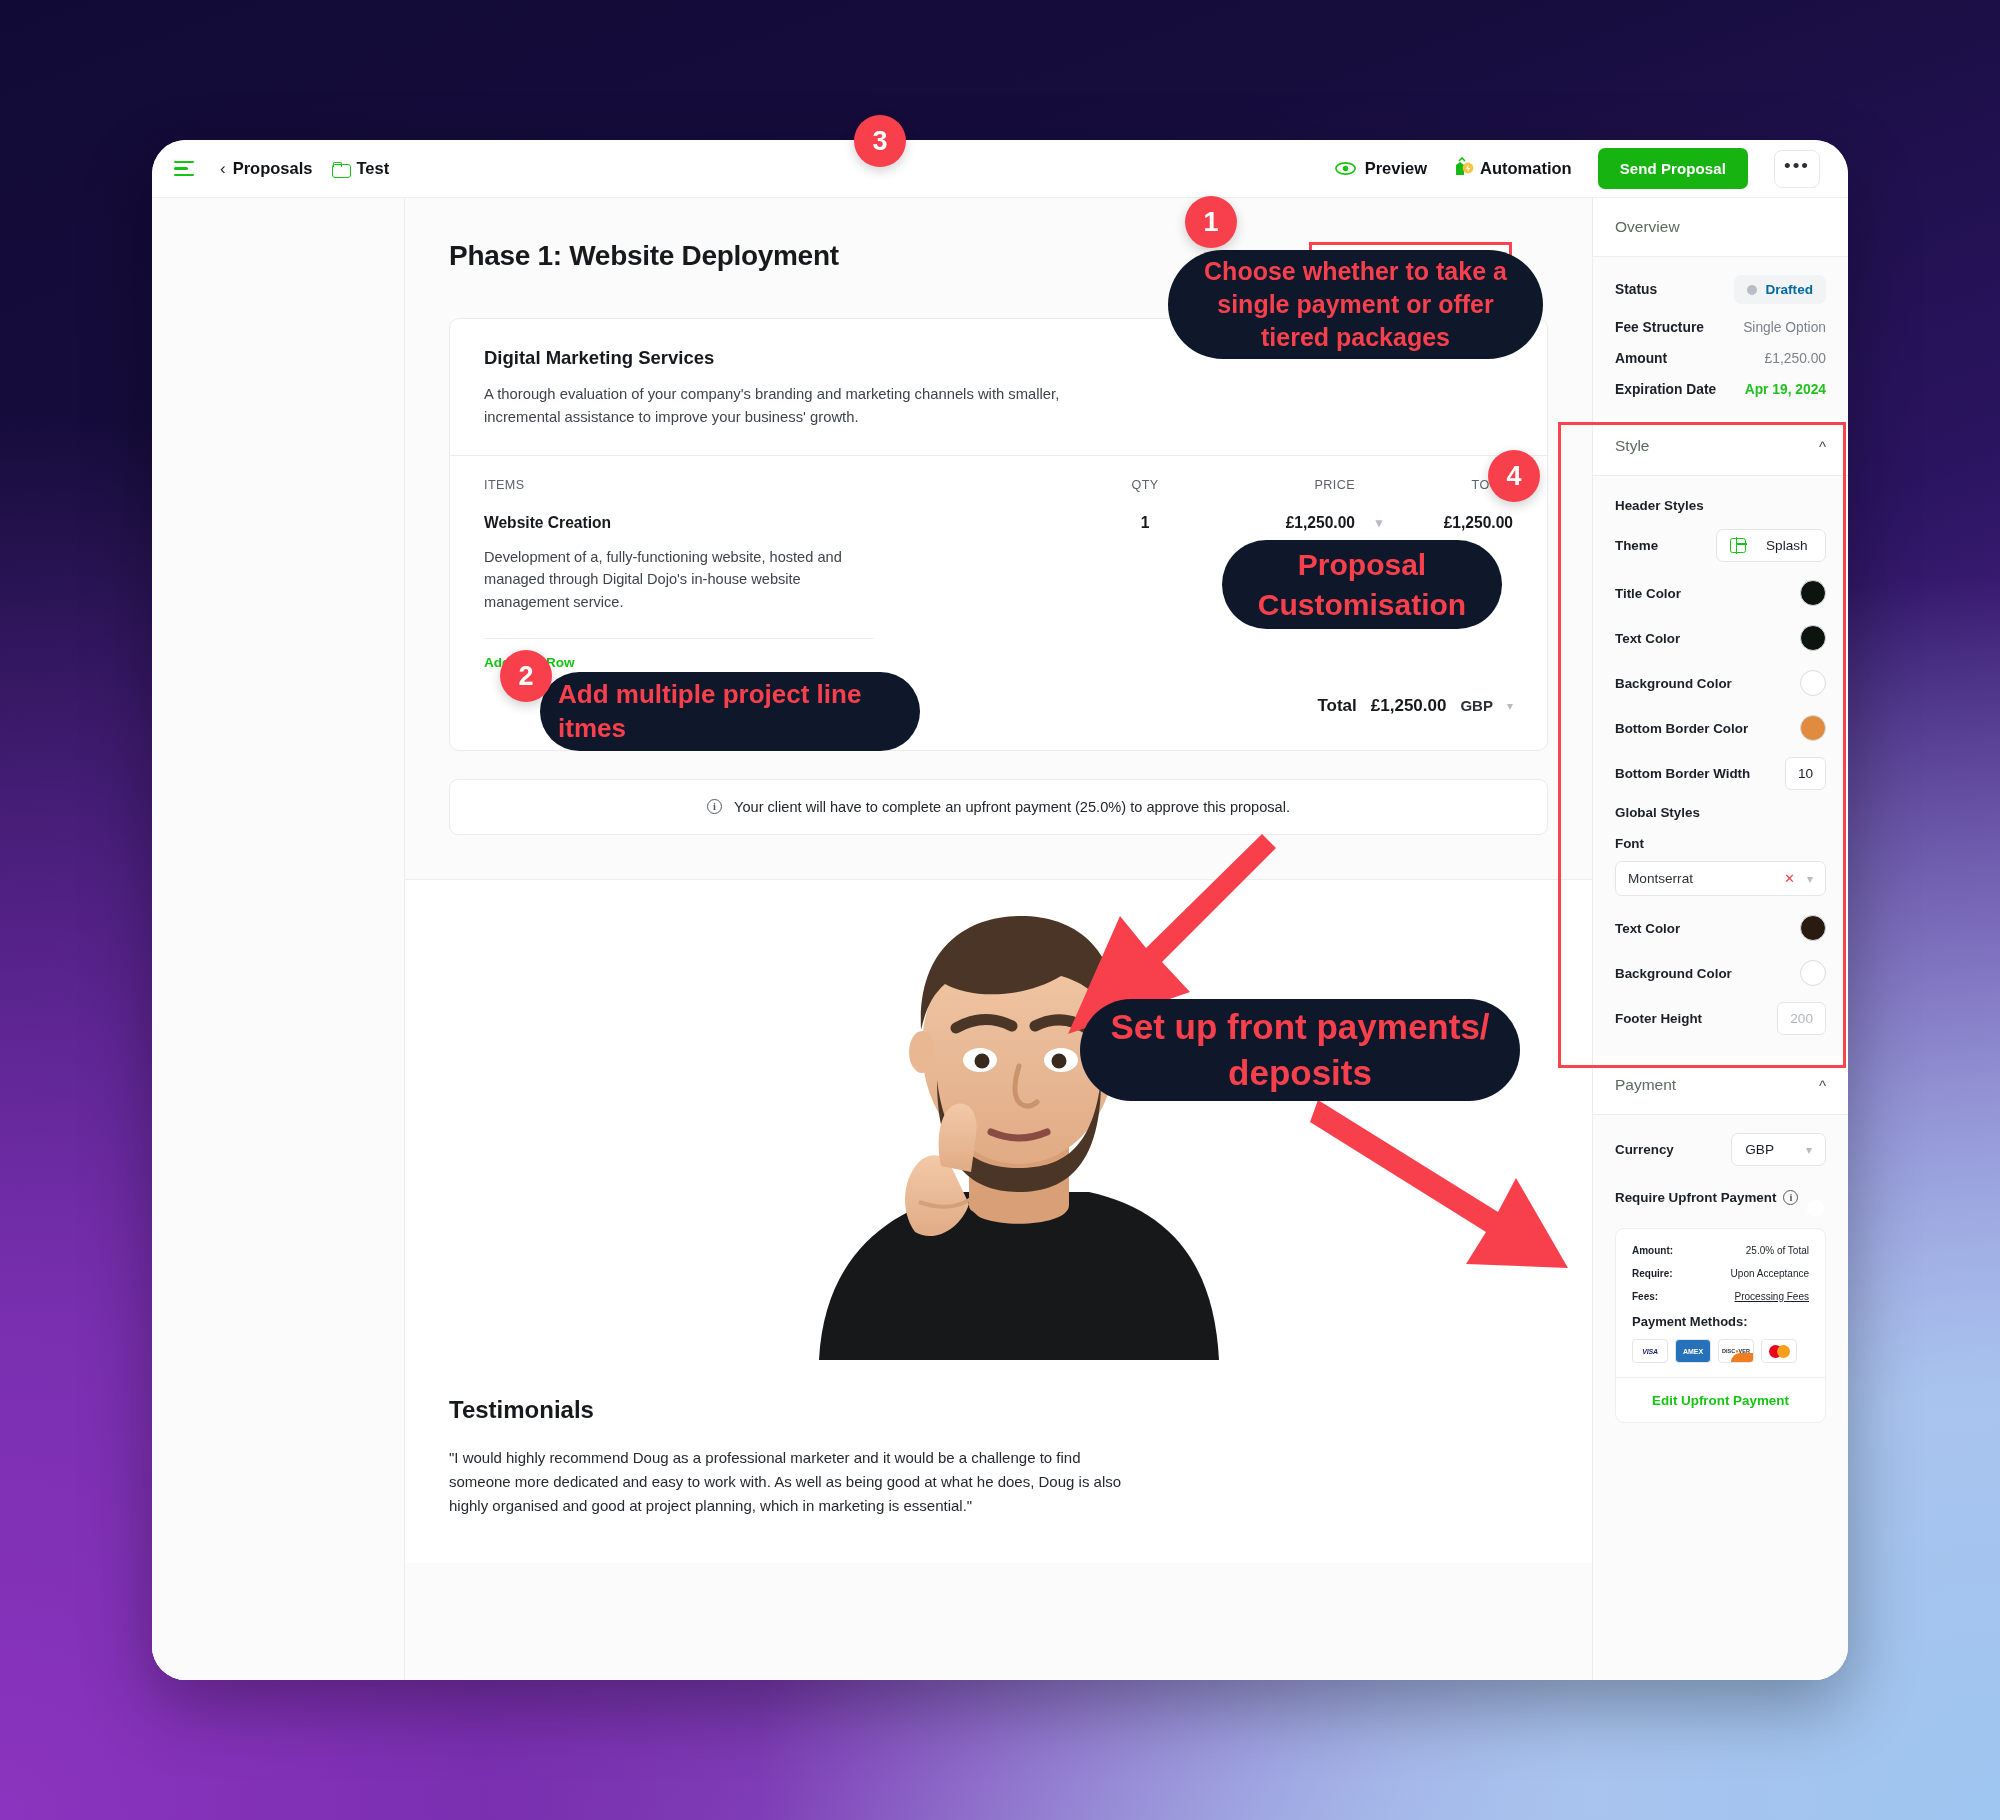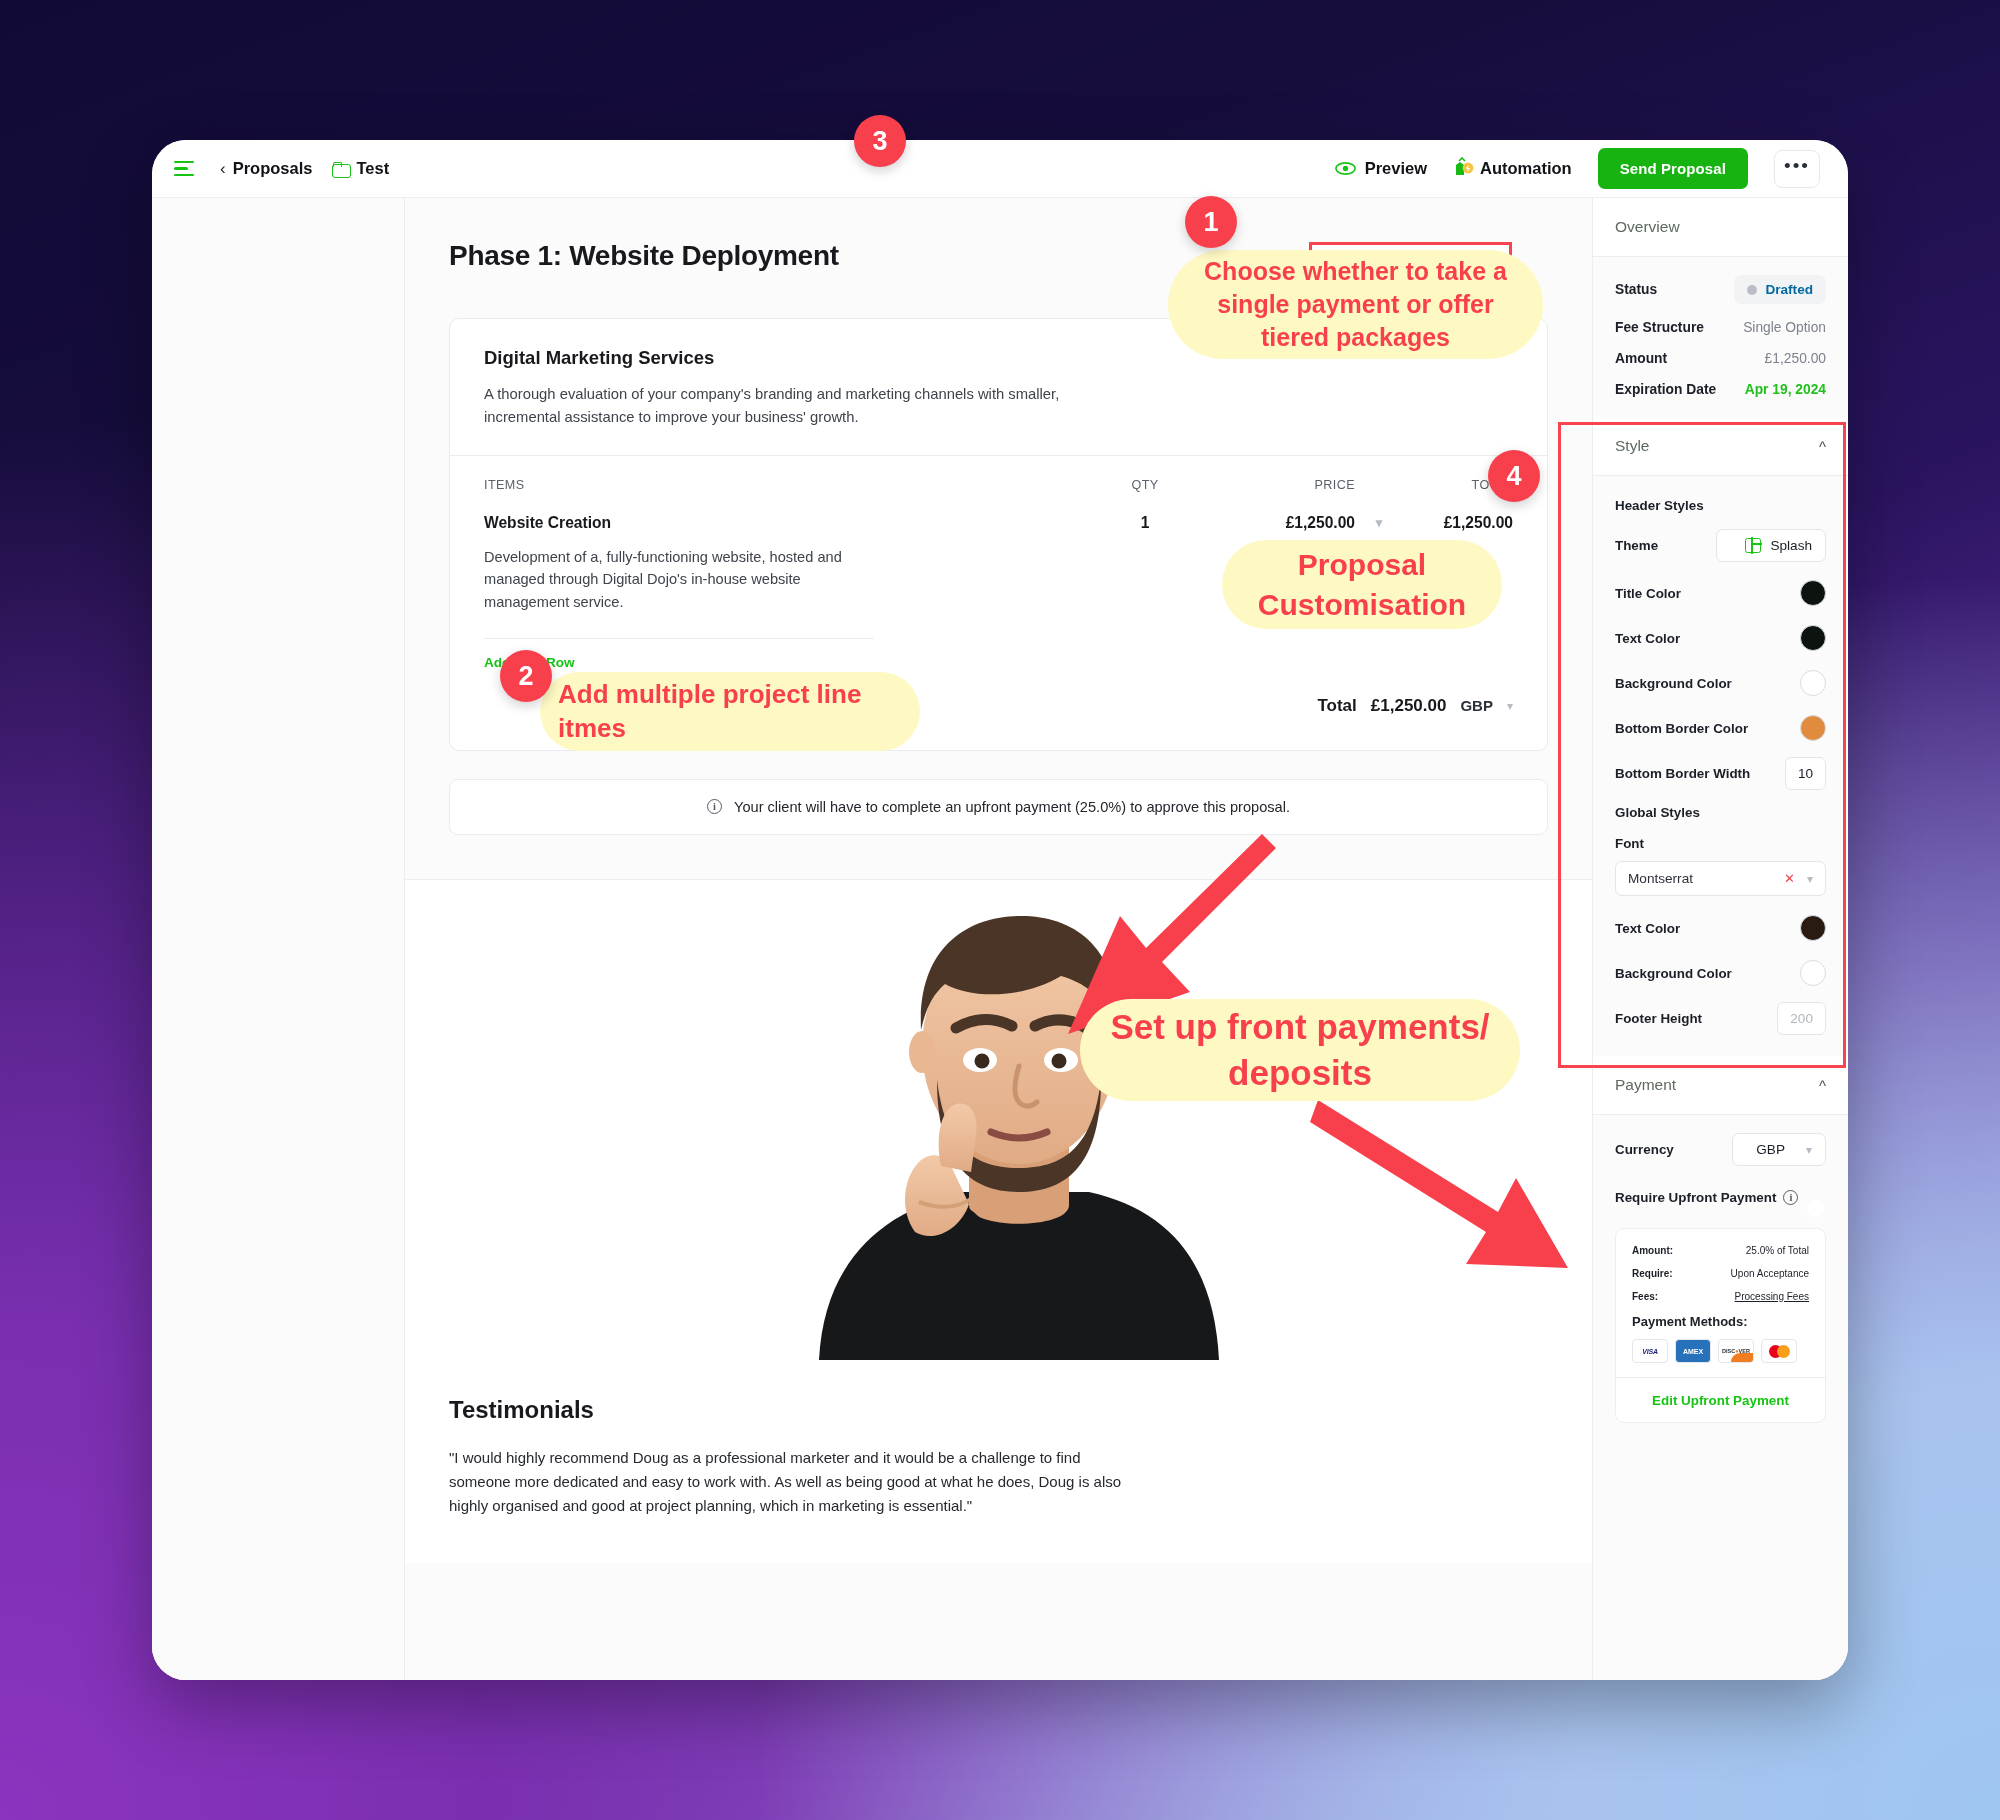--- a/index.html
+++ b/index.html
@@ -158,25 +158,24 @@
     padding: 7px 13px; display: flex; align-items: center; gap: 8px;
     font-size: 13.6px; font-weight: 800; color: #0369a1;
   }
   .dot { width: 10px; height: 10px; border-radius: 50%; background: #b9bec6; }
 
   .grp-label { font-size: 13.4px; font-weight: 800; color: #1b1f27; margin: 4px 0 16px 0; }
   .ctl { display: flex; align-items: center; margin-bottom: 17px; min-height: 28px; }
   .ctl-l { font-size: 13.4px; font-weight: 700; color: #1b1f27; }
   .ctl-r { margin-left: auto; }
   .sel-box {
-    display: flex; align-items: center; gap: 9px;
+    display: flex; align-items: center; gap: 20px;
     border: 1px solid #e3e5e9; border-radius: 7px; background: #fff;
     padding: 8px 13px; font-size: 13.6px; color: #1b1f27; cursor: pointer;
     min-width: 110px;
-    justify-content: flex-end;
   }
   .grid-ico { width: 16px; height: 15px; border: 1.8px solid #19c416; border-radius: 2.5px; position: relative; }
   .grid-ico::before { content:""; position:absolute; left:4.5px; top:-1.8px; bottom:-1.8px; width:1.8px; background:#19c416; }
   .grid-ico::after { content:""; position:absolute; left:4.5px; right:-1.8px; top:4px; height:1.8px; background:#19c416; }
   .swatch { width: 26px; height: 26px; border-radius: 50%; border: 1px solid #d9dde2; display:block; cursor:pointer; }
   .num-box {
     border: 1px solid #e3e5e9; border-radius: 6px; background: #fff;
     padding: 8px 12px; font-size: 13.6px; color: #1b1f27; width: 96px;
   }
   .num-box.ph { color: #b1b6bd; }
@@ -228,21 +227,21 @@
     background: #f8404d; color: #fff; font-weight: 800; font-size: 27px;
     display: flex; align-items: center; justify-content: center;
     box-shadow: 0 4px 12px rgba(0,0,0,.18); z-index: 40;
   }
   .callout {
     position: absolute; z-index: 38;
     color: #f8404d; font-weight: 800; text-align: center;
     line-height: 1.32;
   }
   .callout span {
-    background: #fef9c3; border-radius: 999px; padding: 5px 18px;
+    background: #0f172a; border-radius: 999px; padding: 5px 18px;
     display: inline-block; box-decoration-break: clone;
     -webkit-box-decoration-break: clone;
   }
   .redbox {
     position: absolute; border: 3px solid #f8444f; z-index: 35; pointer-events:none;
   }
   .arrow { position: absolute; z-index: 36; }
 </style>
 </head>
 <body>

